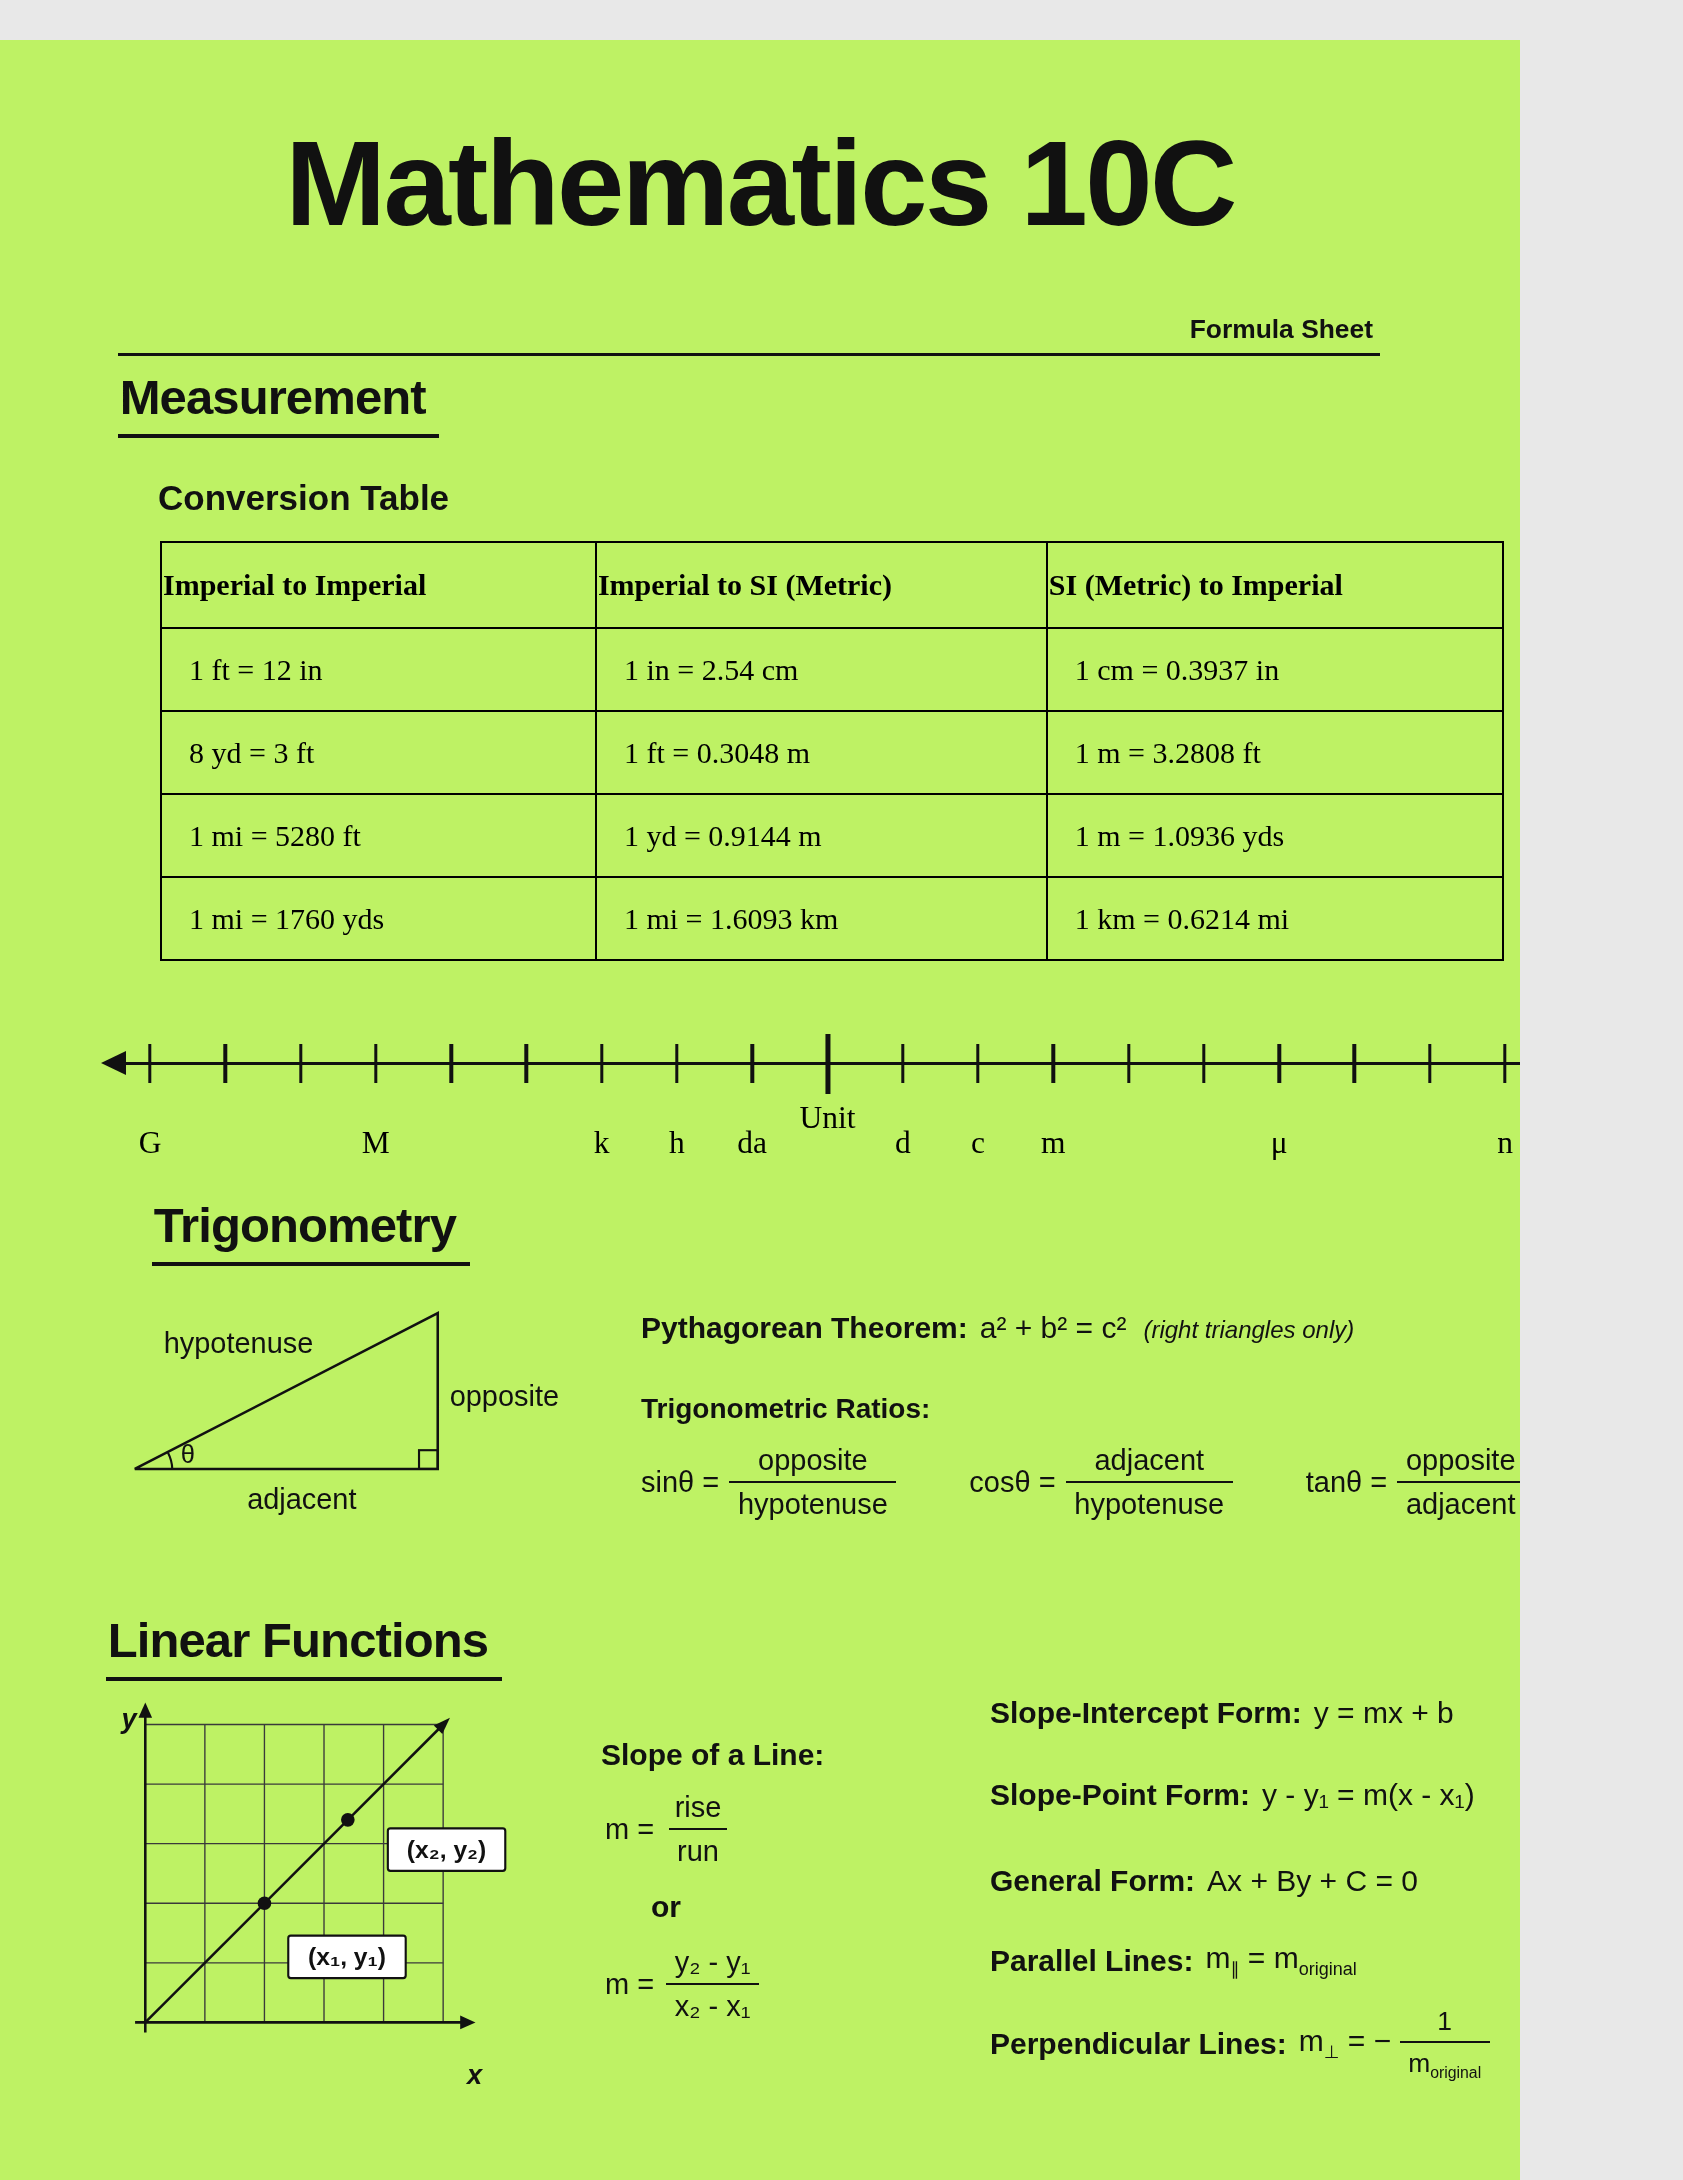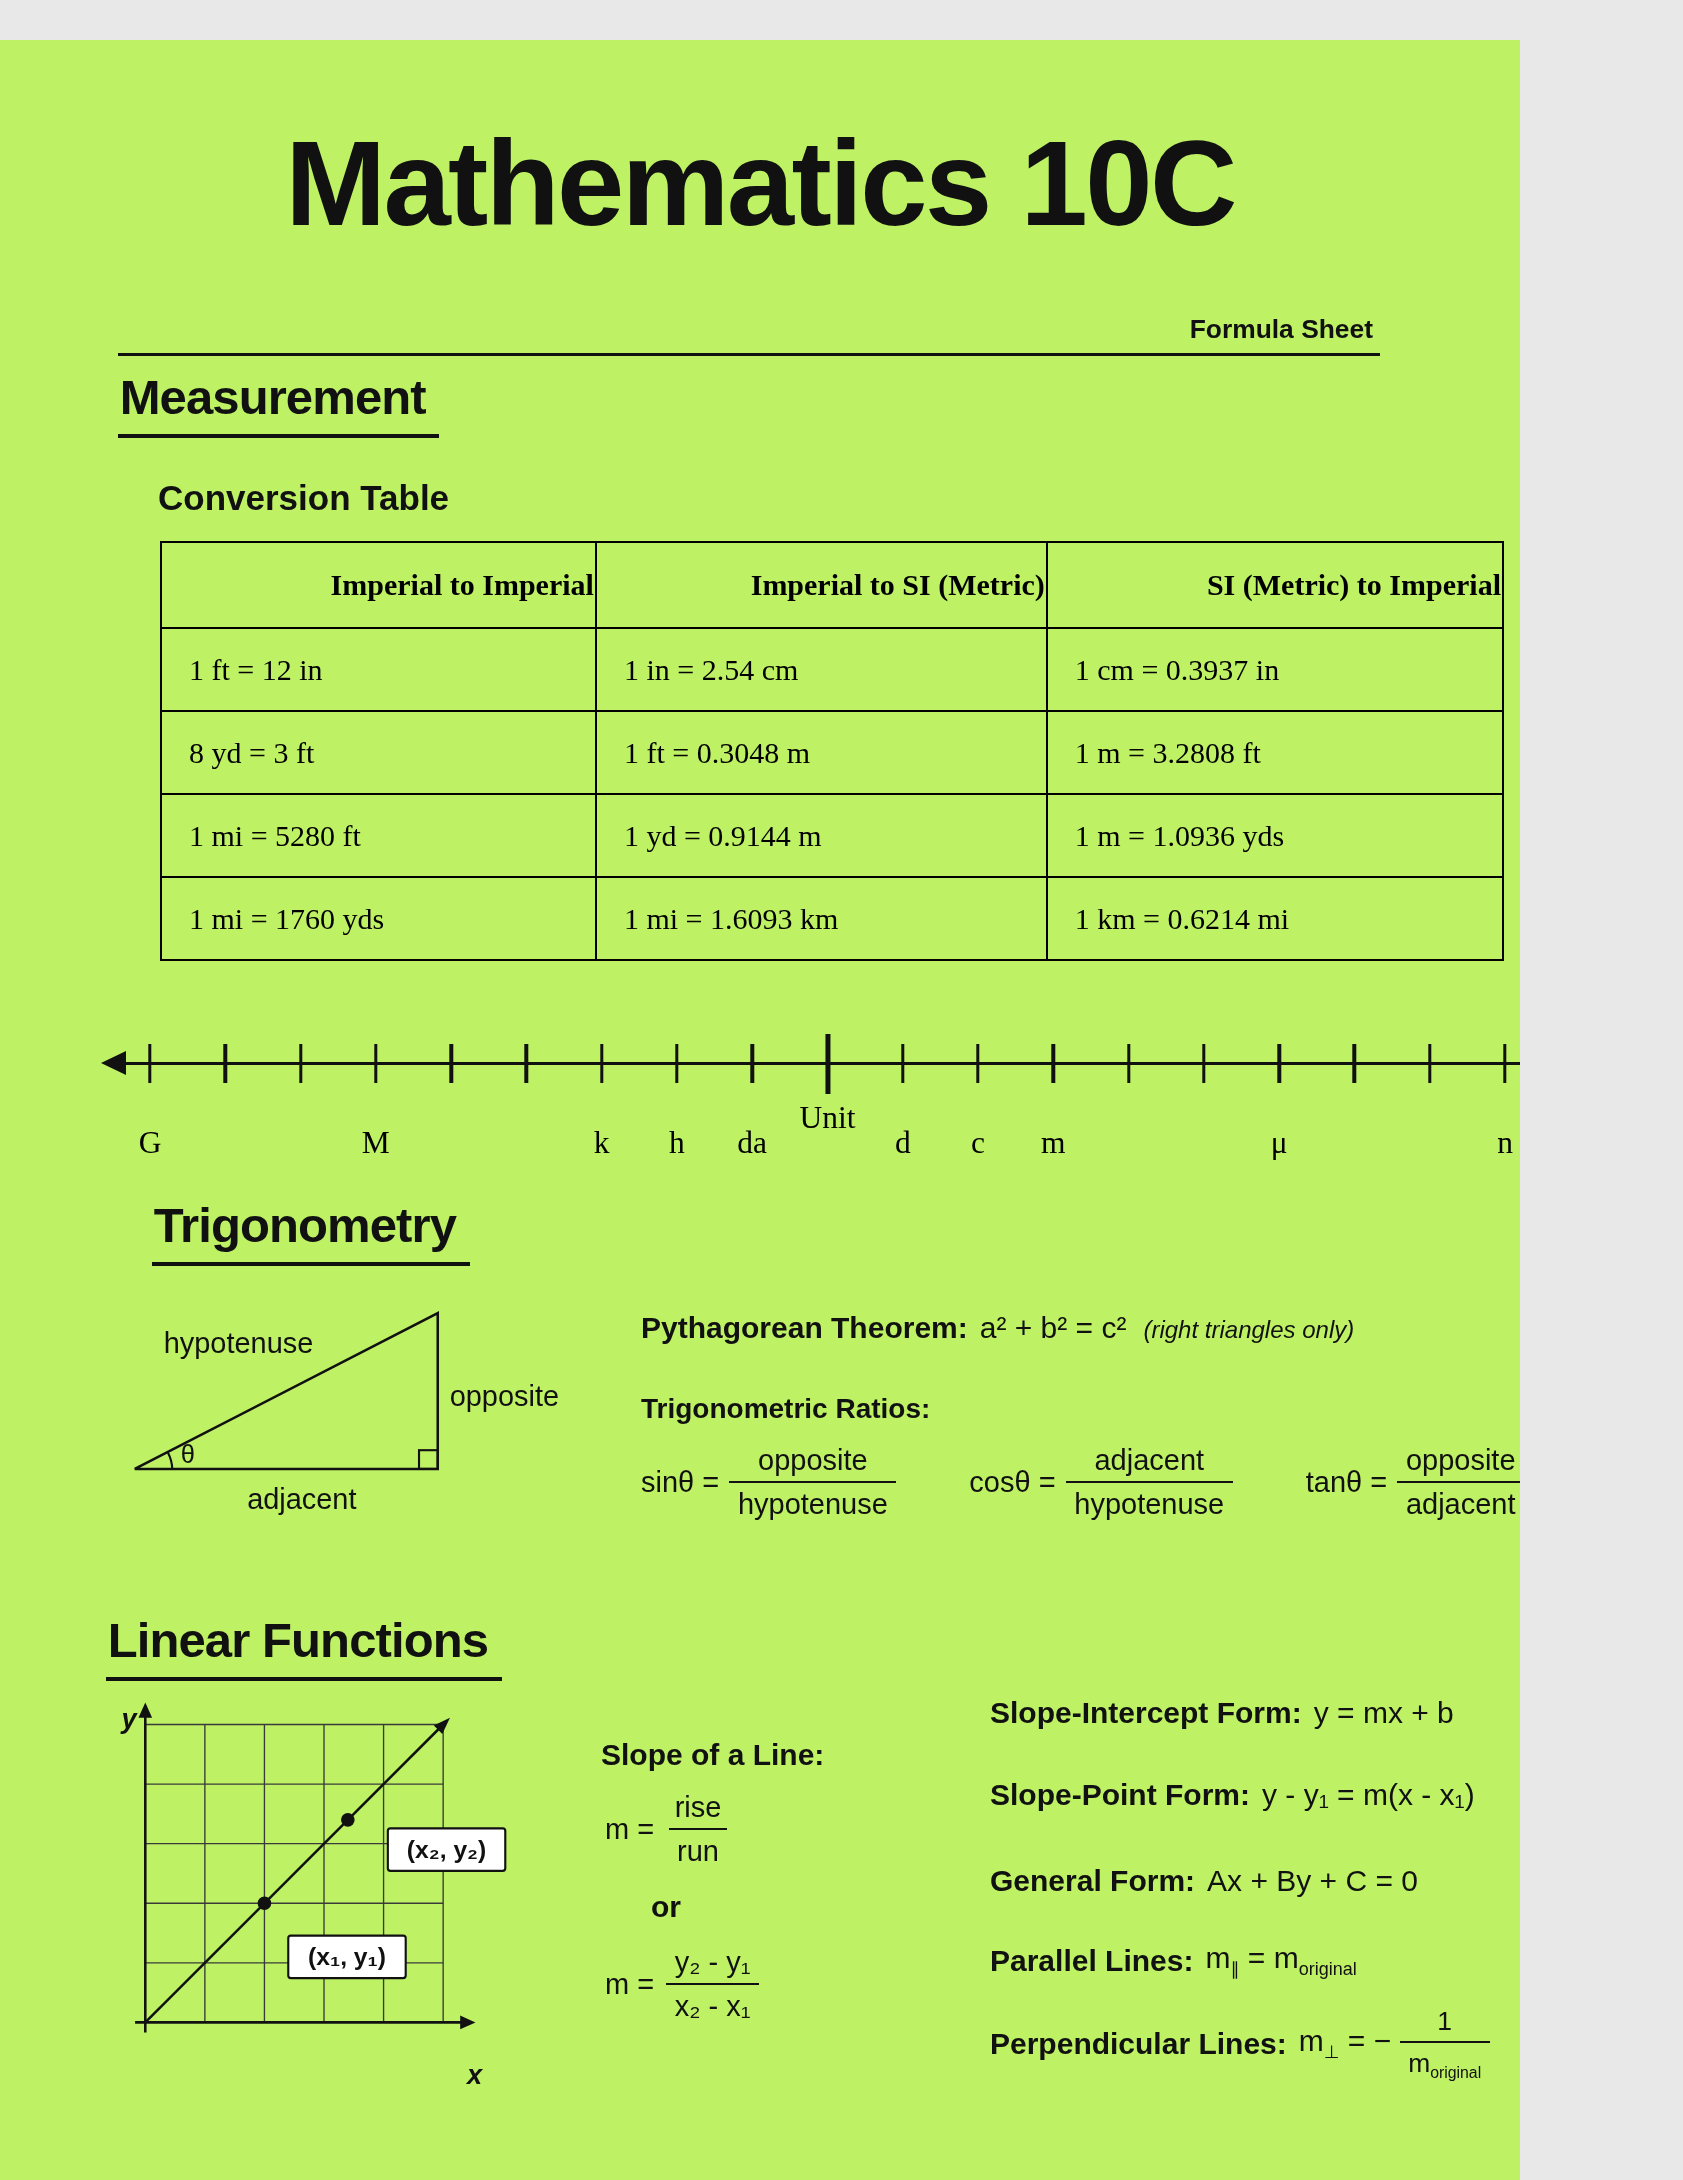--- a/index.html
+++ b/index.html
@@ -47,21 +47,21 @@
 
   
   table.conv{
     position:absolute;left:160px;top:501px;width:1344px;
     border-collapse:collapse;
     font-family:"Liberation Serif", serif;
     color:#000;font-size:30px;
     table-layout:fixed;
   }
   table.conv th, table.conv td{border:2.6px solid #000;}
-  table.conv th{height:82px;font-weight:700;text-align:right;}
+  table.conv th{height:82px;font-weight:700;text-align:left;}
   table.conv td{height:79px;padding-left:27px;text-align:left;vertical-align:middle;}
 
   
   .nl-wrap{position:absolute;left:101px;top:971px;width:1453px;height:187px;}
   .nl-line{position:absolute;left:17px;right:17px;top:51px;height:3.4px;background:#111;}
   .nl-arrow-left{
     position:absolute;left:0;top:40px;width:0;height:0;
     border-top:12.8px solid transparent;border-bottom:12.8px solid transparent;
     border-right:25.6px solid #111;
   }

